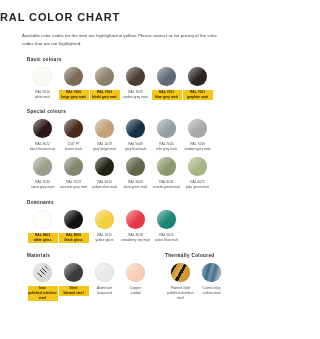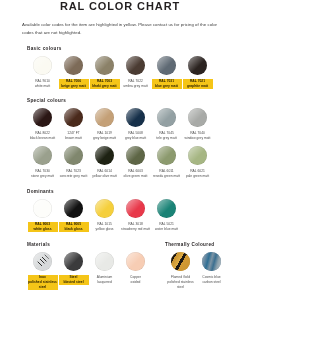--- a/index.html
+++ b/index.html
@@ -6,25 +6,24 @@
   body{
     width:240px;height:339px;
     background:#ffffff;
     font-family:"Liberation Sans","DejaVu Sans",sans-serif;
     color:#231f20;
     overflow:hidden;
   }
   .page{position:relative;width:240px;height:339px;box-sizing:border-box;}
 
   .title{
-    text-align:center;
     font-size:11px;
     font-weight:bold;
     letter-spacing:0.9px;
-    margin-top:0;
+    margin-top:11px;
     color:#231f20;
   }
   .intro{
     margin:9px 22px 0 22px;
     font-size:4.3px;
     line-height:1.85;
     color:#3a3a3a;
     letter-spacing:0.06px;
   }
 

